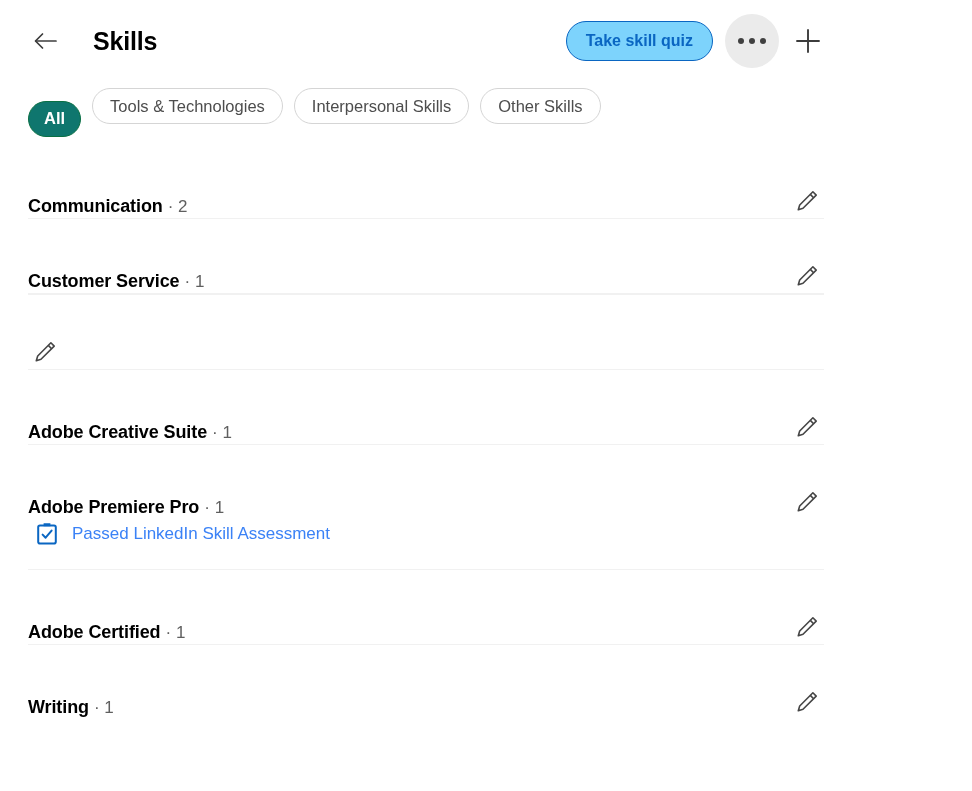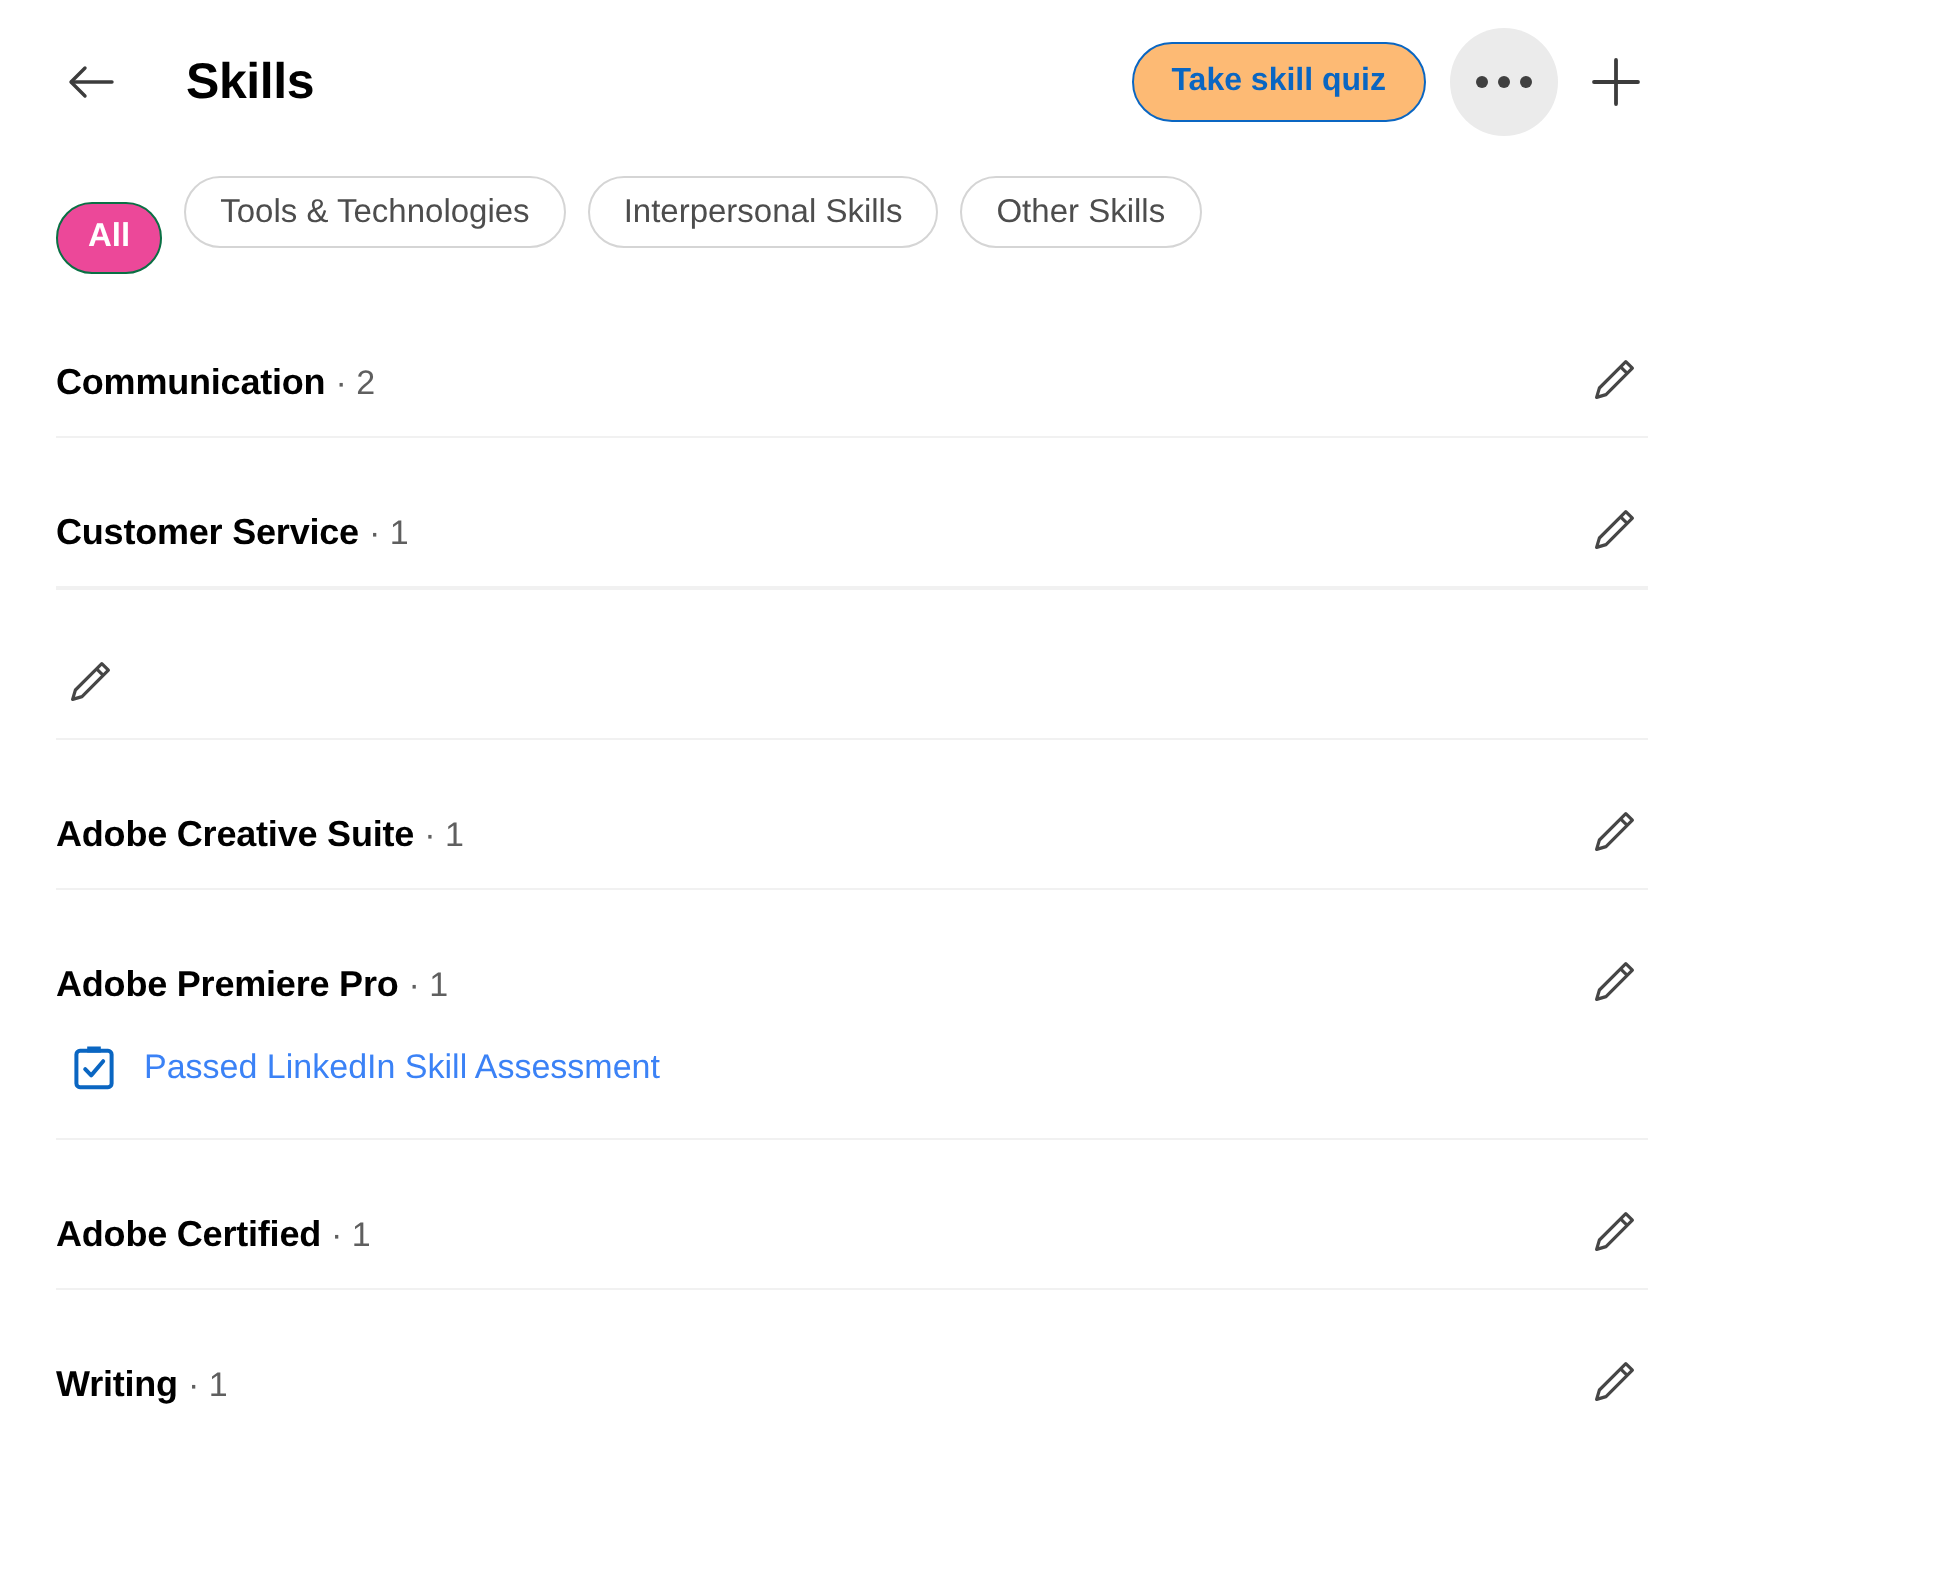--- a/index.html
+++ b/index.html
@@ -52,21 +52,21 @@
     margin-left: 31px;
     line-height: 1;
     white-space: nowrap;
   }
   .header-spacer { flex: 1 1 auto; }
 
   .quiz-btn {
     height: 40px;
     border: 1px solid #0a66c2;
     border-radius: 22px;
-    background: #fdba74;
+    background: #7dd3fc;
     color: #0a66c2;
     font-family: "Liberation Sans", sans-serif;
     font-size: 16px;
     font-weight: 600;
     padding: 0 19px;
     cursor: pointer;
     white-space: nowrap;
     line-height: 1;
     display: flex;
     align-items: center;
@@ -128,42 +128,42 @@
     font-size: 16.5px;
     font-weight: 400;
     padding: 0 17px;
     display: flex;
     align-items: center;
     cursor: pointer;
     white-space: nowrap;
     line-height: 1;
   }
   .chip.selected {
-    background: #ec4899;
+    background: #0f766e;
     border-color: #0a7044;
     color: #ffffff;
     font-weight: 600;
     padding: 0 15px;
     margin-top: 25px;
   }
 
   
   .skill-list {
     padding: 0;
     margin-top: 14px;
   }
   .skill-row {
     position: relative;
     padding: 0 28px;
     box-sizing: border-box;
     cursor: pointer;
   }
   .skill-main {
     display: flex;
-    align-items: center;
+    align-items: flex-end;
     min-height: 74px;
     padding-top: 21px;
     box-sizing: border-box;
   }
   .skill-text {
     flex: 1 1 auto;
     font-size: 18px;
     line-height: 22px;
     white-space: nowrap;
   }

